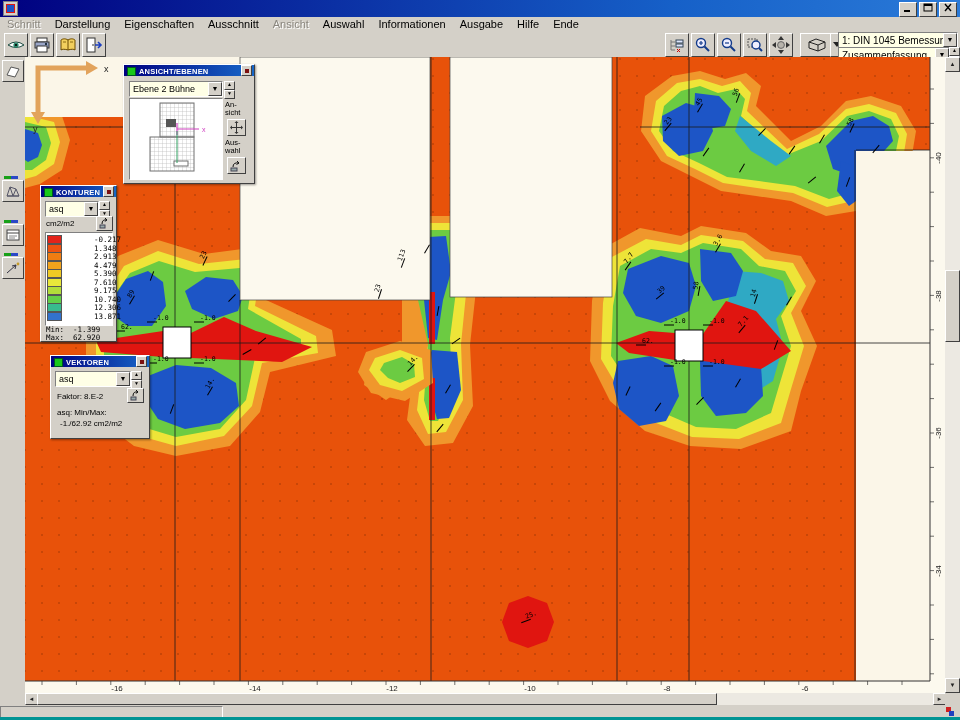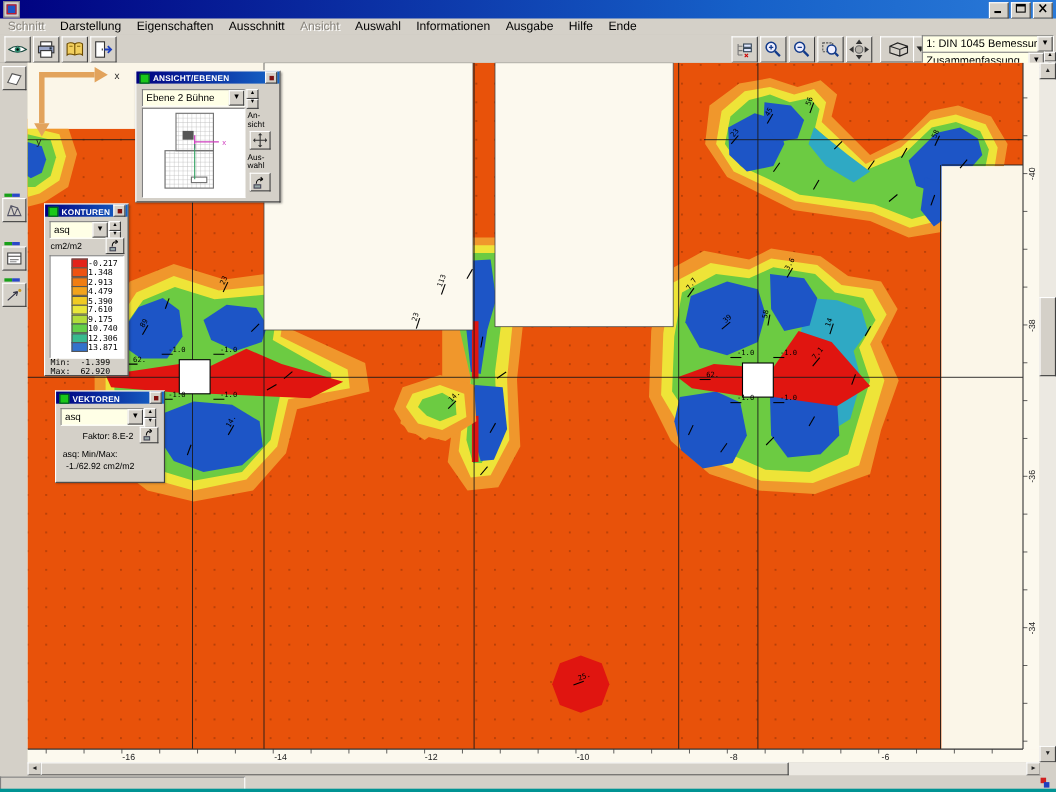--- a/index.html
+++ b/index.html
@@ -69,21 +69,21 @@
   .pclose{width:9px;height:9px;margin-right:2px;background:#D4D0C8;border:1px solid;
     border-color:#fff #404040 #404040 #fff;display:flex;align-items:center;justify-content:center;}
   .pclose i{width:4px;height:4px;background:#7c1010;display:block;}
   .small-btn{position:absolute;background:#D4D0C8;border:1px solid;border-color:#fff #404040 #404040 #fff;
     display:flex;align-items:center;justify-content:center;}
   .ptext8{position:absolute;font-size:8px;color:#000;white-space:pre;}
   .mono{font-family:"DejaVu Sans Mono",monospace;}
   
   .legend-box{position:absolute;left:4px;top:46px;width:66px;height:90px;background:#fff;
     border:1px solid;border-color:#808080 #fff #fff #808080;padding-top:2px;}
-  .lg-row{display:flex;align-items:center;height:8.5px;padding:0 19px;}
+  .lg-row{display:flex;height:8.5px;padding:0 1px;gap:32px;}
   .lg-row .sw{width:13px;height:7px;border:1px solid #555;flex:none;}
   .lg-row .lv{flex:1;text-align:right;font-size:7.5px;font-family:"DejaVu Sans Mono",monospace;}
   .minimap{position:absolute;left:5px;top:33px;width:92px;height:80px;background:#fff;
     border:1px solid;border-color:#808080 #fff #fff #808080;}
 </style>
 </head>
 <body>
 
 <div class="abs titlebar">
   <span class="app-icon">
@@ -720,21 +720,21 @@
       </span>
   </div>
   <span class="combo" style="left:4px;top:15px;width:74px">
     <span class="cb-text" style="font-size:9px">asq</span>
       <span class="drop">▼</span>
   </span>
   <span class="spinner" style="left:80px;top:15px">
       <div>▲</div>
       <div>▼</div>
     </span>
-  <span class="ptext8" style="left:24px;top:36px">Faktor: 8.E-2</span>
+  <span class="ptext8" style="left:6px;top:36px">Faktor: 8.E-2</span>
   <span class="small-btn" style="left:76px;top:32px;width:15px;height:13px">
     <svg width="12" height="11">
         <rect x="1" y="7" width="5" height="3" fill="#9aa" stroke="#445"></rect>
         <path d="M3,6 Q3,1 8,2 M8,2 l-2,-2 M8,2 l-2.2,1.4" stroke="#111" fill="none"></path>
       </svg>
     </span>
   <span class="ptext8" style="left:6px;top:52px">asq: Min/Max:</span>
   <span class="ptext8" style="left:9px;top:63px">-1./62.92 cm2/m2</span>
 </div>
 

